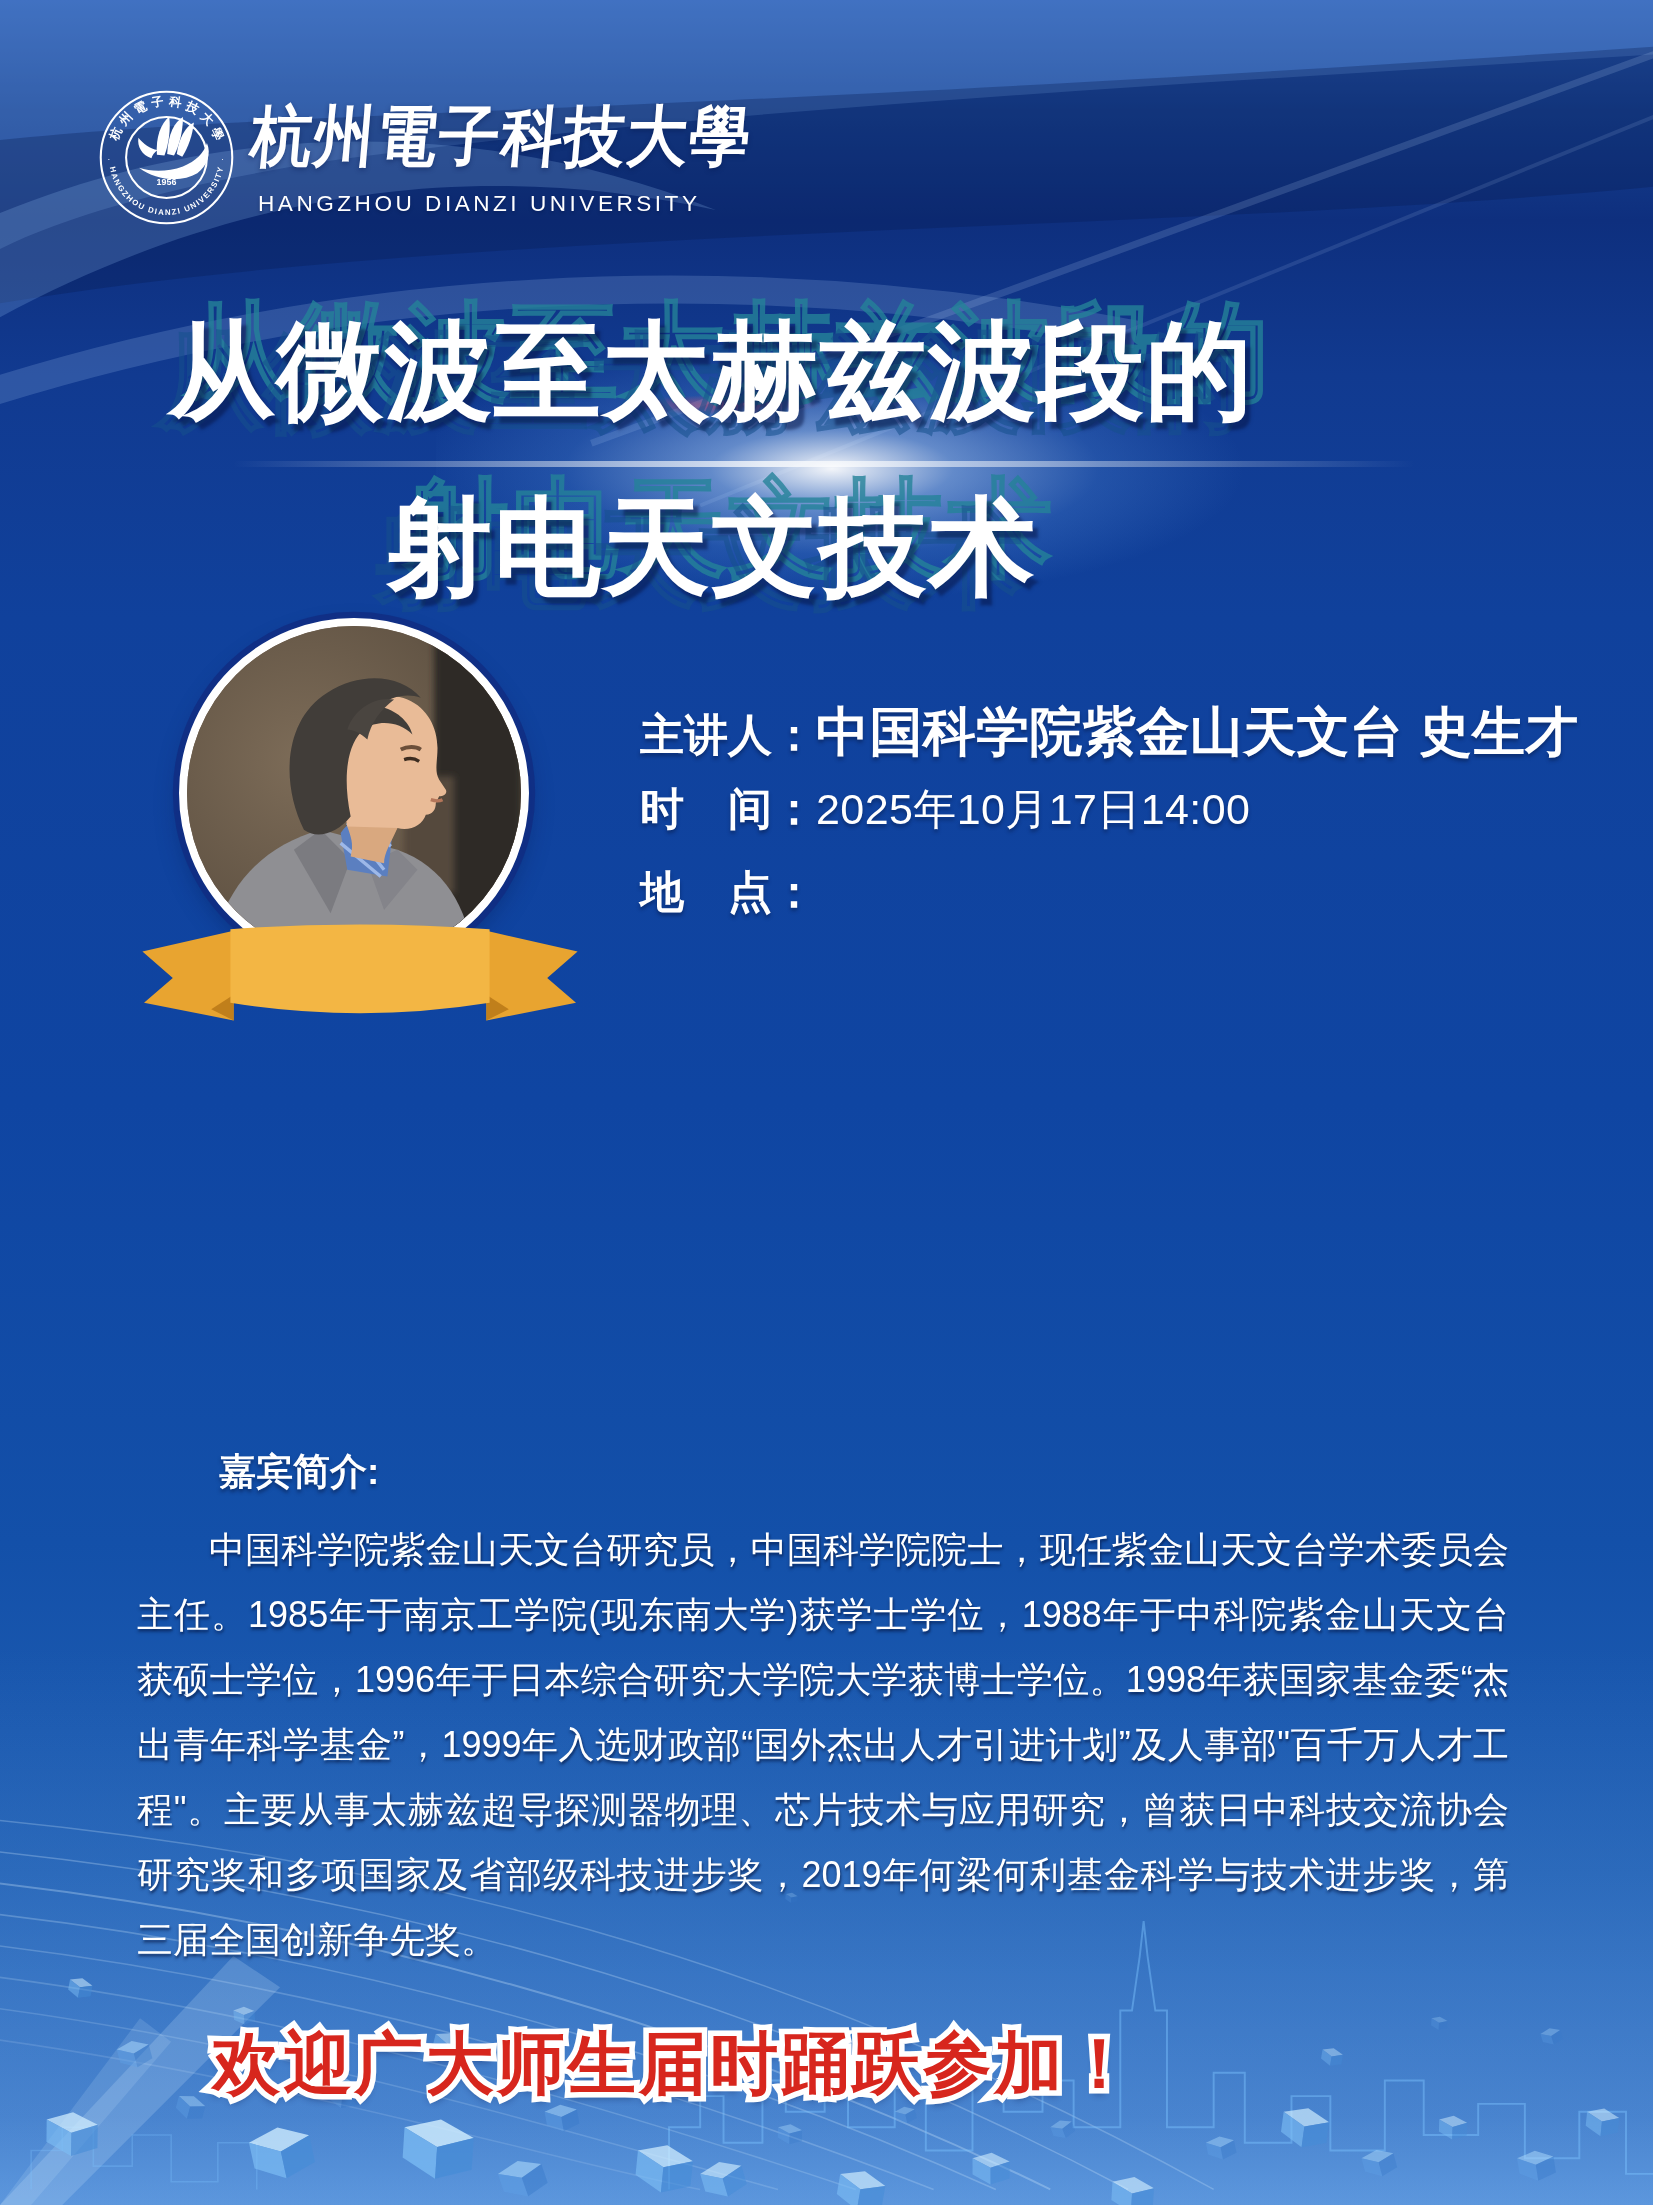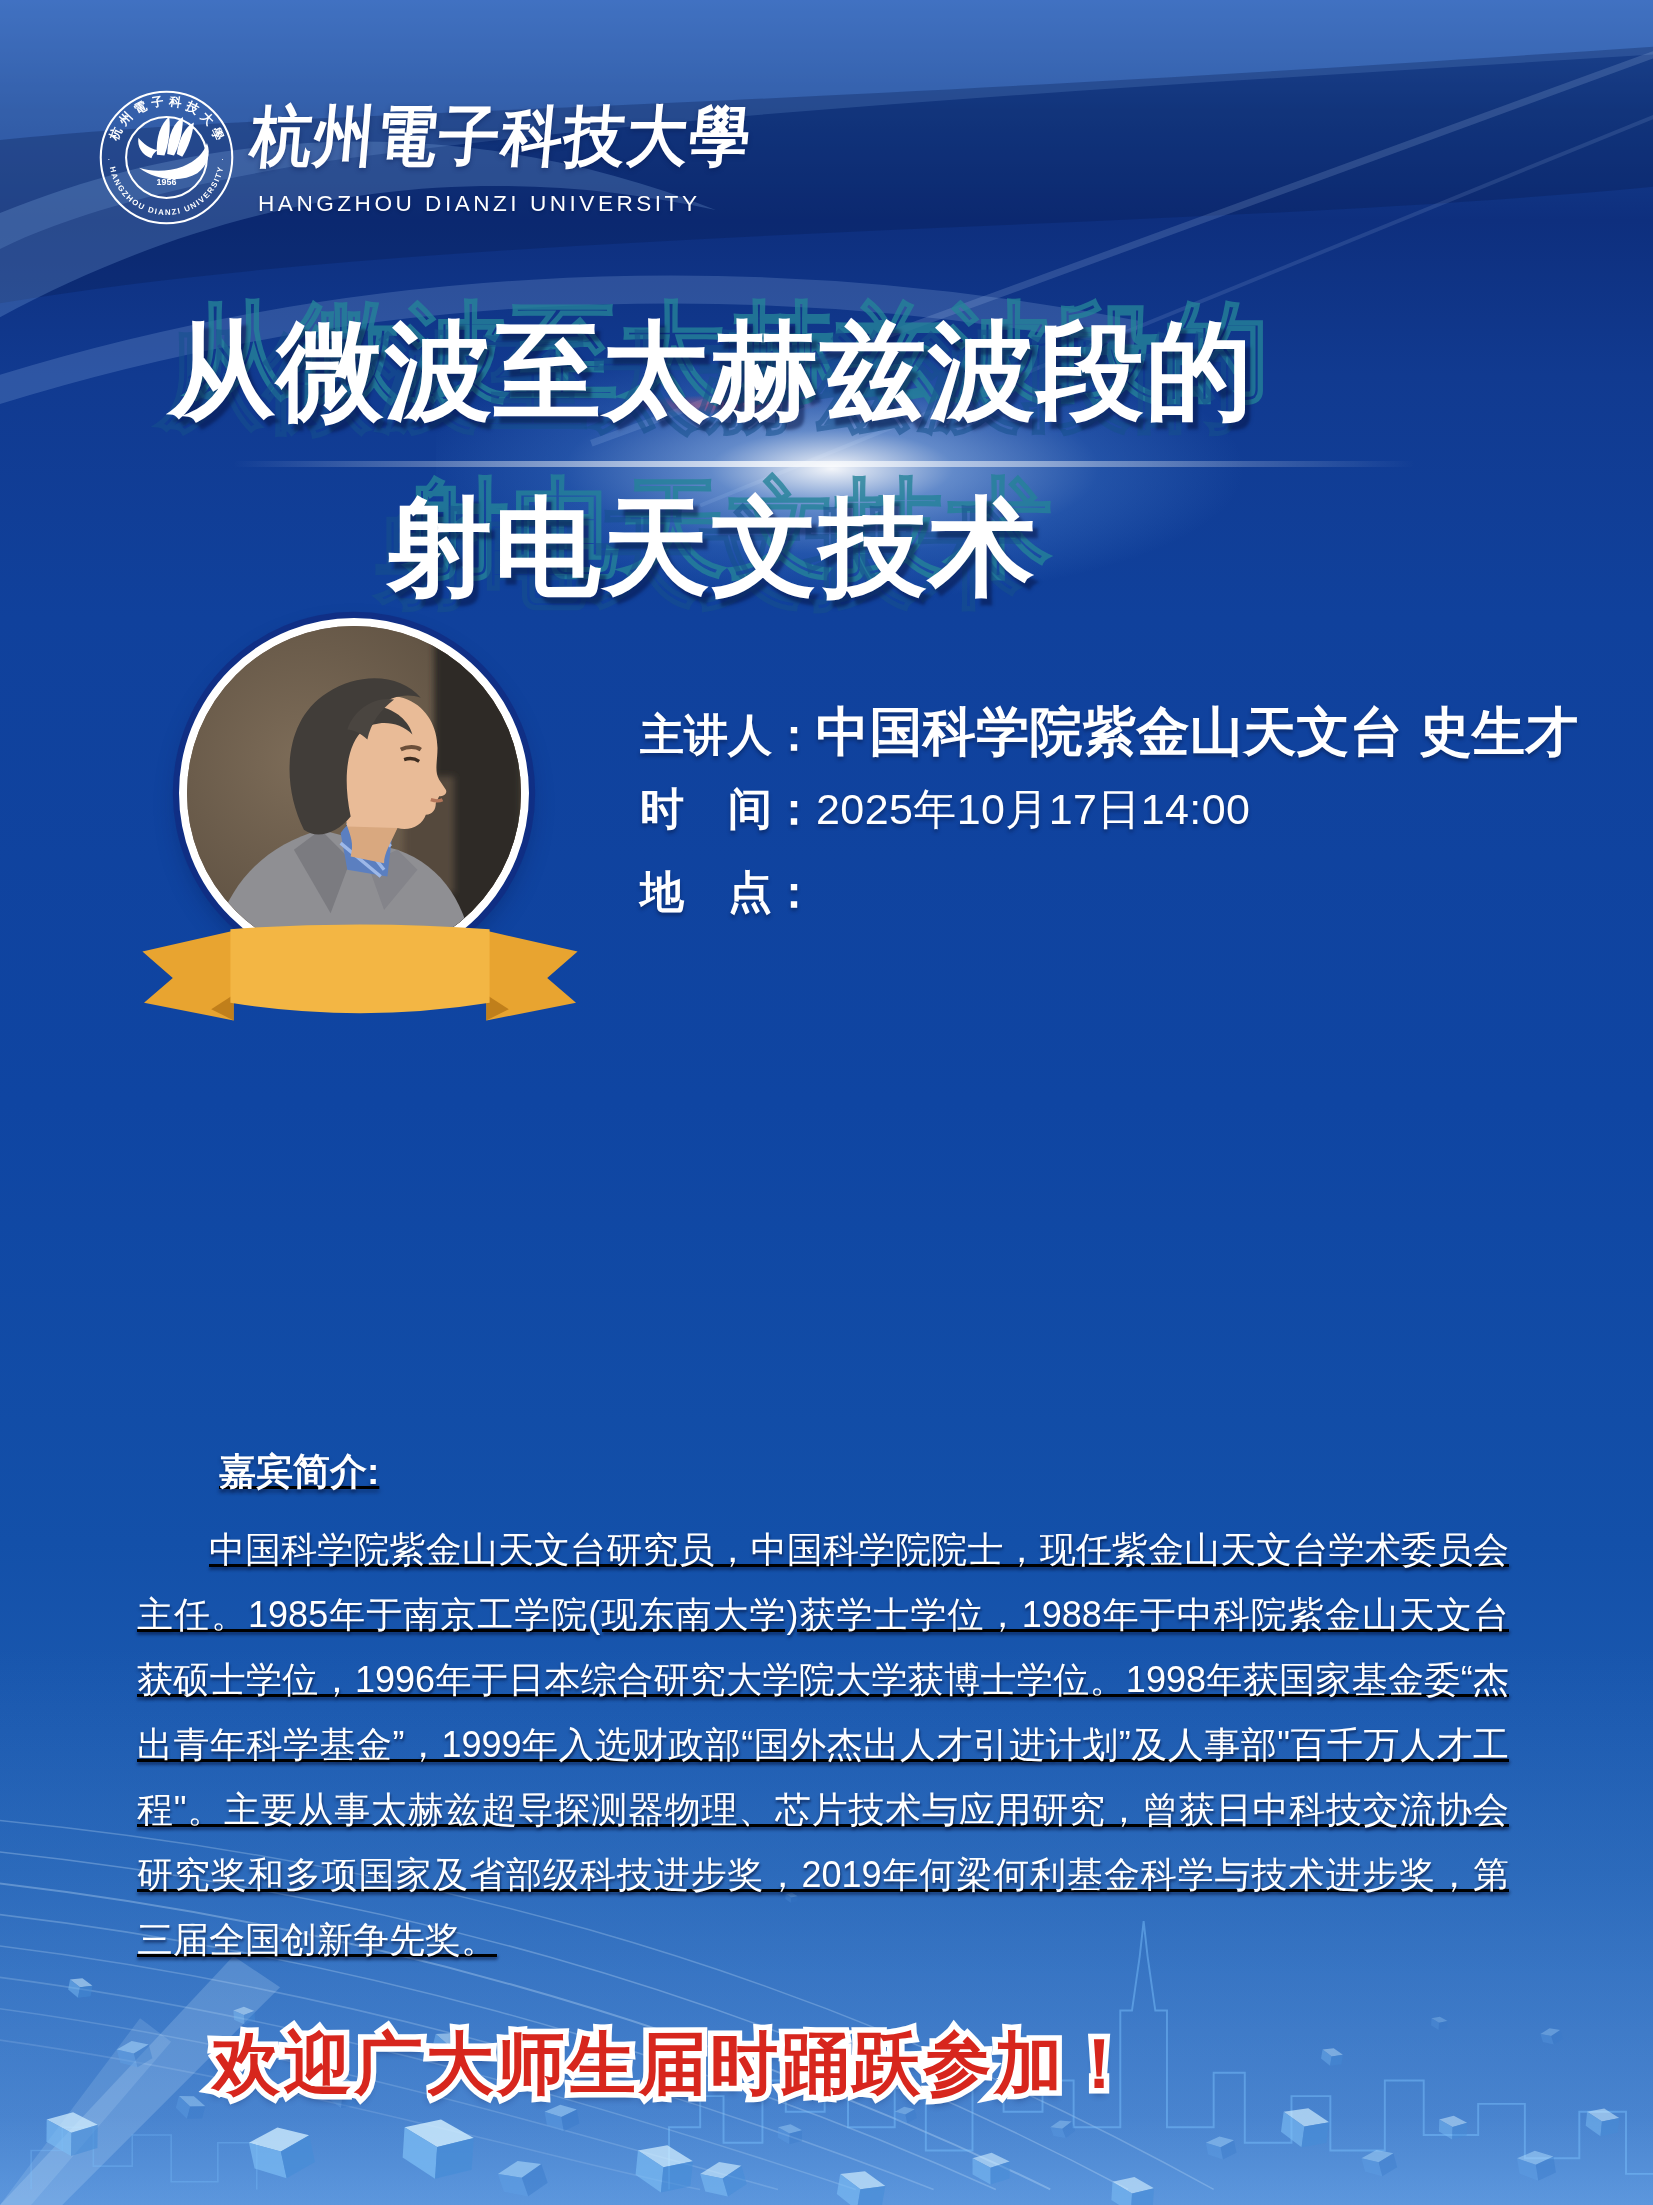--- a/index.html
+++ b/index.html
@@ -79,21 +79,21 @@
   }
   .info-value{
     color:#fff;font-size:43px;font-weight:400;white-space:nowrap;
     text-shadow:0 3.1px 3.9px rgba(5,20,60,.45);letter-spacing:0.4px;
   }
   .info-row.primary .info-value{font-weight:800;font-size:53px;}
 
   
   .section{position:absolute;left:137px;width:1372px;}
   .section.abstract{top:1078px;}
-  .section.bio{top:1447px;text-decoration:underline;}
+  .section.bio{top:1447px;}
   .section-heading{
     margin:0 0 0 82px;color:#fff;font-size:37px;font-weight:800;
     text-shadow:0 3.1px 3.9px rgba(5,20,60,.5);
   }
   .section-body{
     margin:20px 0 0 0;color:#fff;font-size:36px;line-height:65px;
     text-align:justify;text-indent:2em;
     text-shadow:0 3.1px 3.1px rgba(5,20,60,.45), 1.6px 1.6px 1.6px rgba(5,20,60,.3);
   }
 

